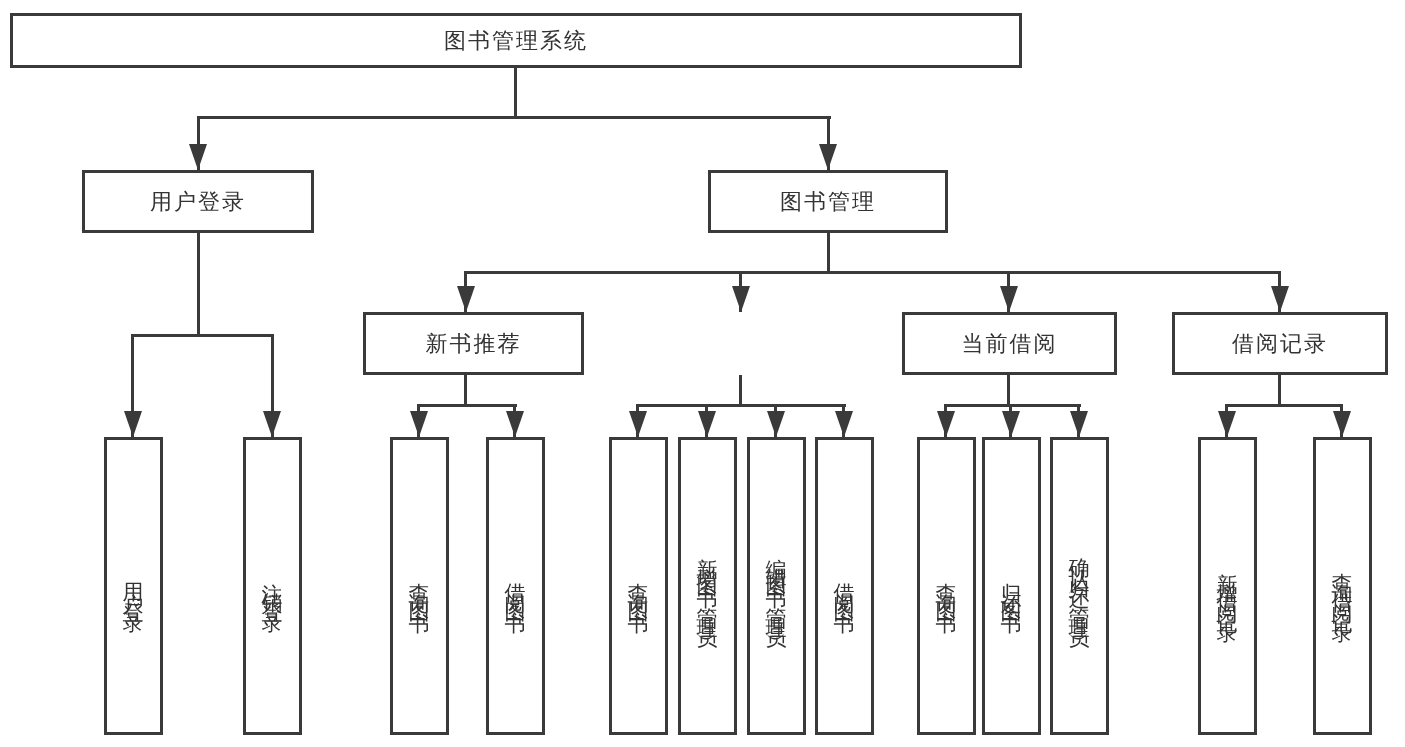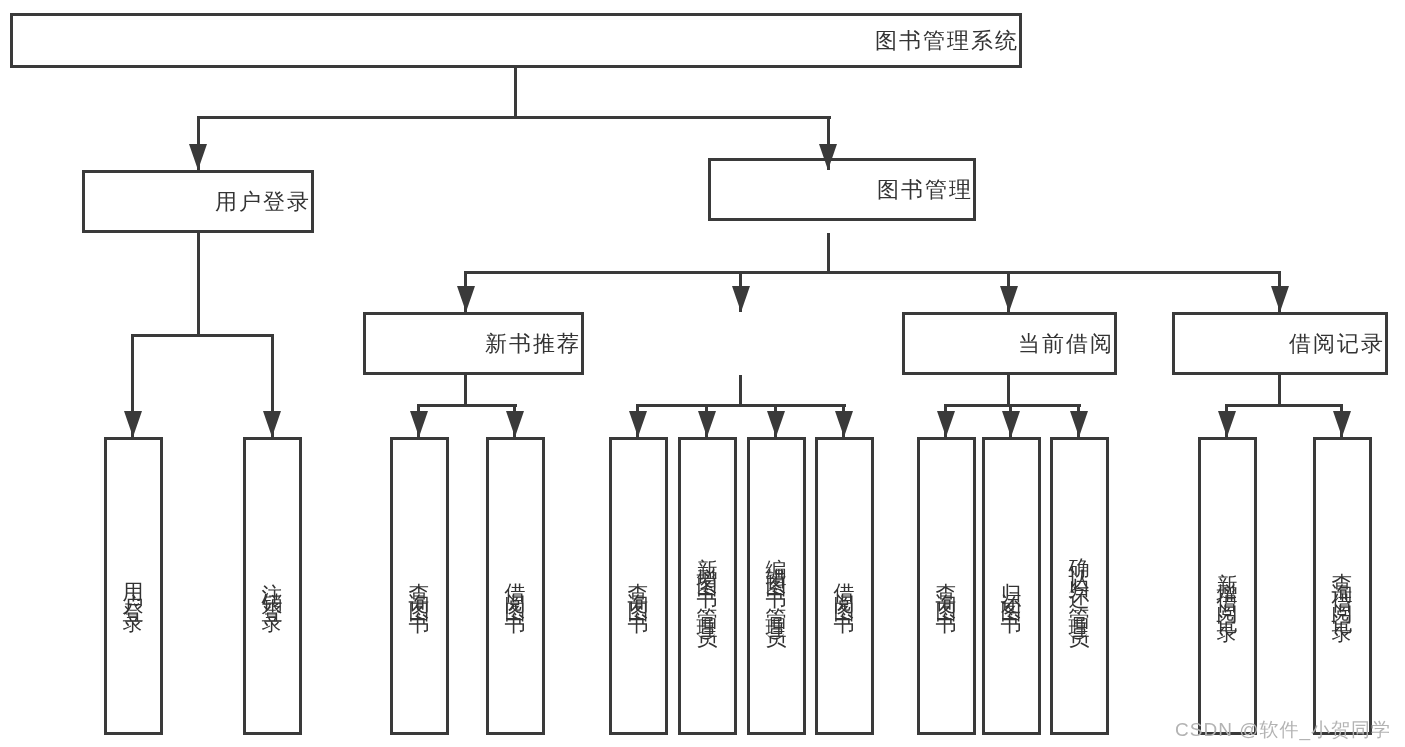--- a/index.html
+++ b/index.html
@@ -3,21 +3,21 @@
 <meta charset="utf-8">
 <style>
   html,body { margin:0; padding:0; background:#ffffff; }
   #canvas {
     position:relative; width:1405px; height:747px; background:#ffffff;
     font-family:"Liberation Sans", sans-serif; overflow:hidden;
   }
   .hnode {
     position:absolute; box-sizing:border-box;
     border:3px solid #3a3a3a; background:#ffffff;
-    display:flex; align-items:center; justify-content:flex-end;
+    display:flex; align-items:center; justify-content:center;
     font-size:22px; letter-spacing:2px; color:#333333; white-space:nowrap;
   }
   .vnode {
     position:absolute; box-sizing:border-box;
     border:3px solid #3a3a3a; background:#ffffff;
     display:flex; align-items:center; justify-content:center;
   }
   .vnode .vtext {
     writing-mode:vertical-rl; text-orientation:mixed;
     font-size:21px; letter-spacing:10px; color:#333333; line-height:1;
@@ -39,21 +39,21 @@
 
 <div id="canvas">
 
   <div class="hnode" style="left:10px; top:13px; width:1012px; height:55px;">
     <span>图书管理系统</span>
   </div>
 
   <div class="hnode" style="left:82px; top:170px; width:232px; height:63px;">
     <span>用户登录</span>
   </div>
-  <div class="hnode" style="left:708px; top:158px; width:268px; height:63px;">
+  <div class="hnode" style="left:708px; top:170px; width:240px; height:63px;">
     <span>图书管理</span>
   </div>
 
   <div class="hnode" style="left:363px; top:312px; width:221px; height:63px;">
     <span>新书推荐</span>
   </div>
   <div class="hnode" style="left:902px; top:312px; width:215px; height:63px;">
     <span>当前借阅</span>
   </div>
   <div class="hnode" style="left:1172px; top:312px; width:216px; height:63px;">
@@ -156,15 +156,14 @@
   <div class="vline" style="left:1077px; top:404px; height:33px;"></div>
   <div class="arrow" style="left:1070px; top:411px;"></div>
 
   <div class="vline" style="left:1278px; top:375px; height:32px;"></div>
   <div class="hline" style="left:1225px; top:404px; width:117px;"></div>
   <div class="vline" style="left:1225px; top:404px; height:33px;"></div>
   <div class="arrow" style="left:1218px; top:411px;"></div>
   <div class="vline" style="left:1340px; top:404px; height:33px;"></div>
   <div class="arrow" style="left:1333px; top:411px;"></div>
 
-  <div class="watermark">CSDN @软件_小贺同学</div>
 
 </div>
 
 </body></html>

